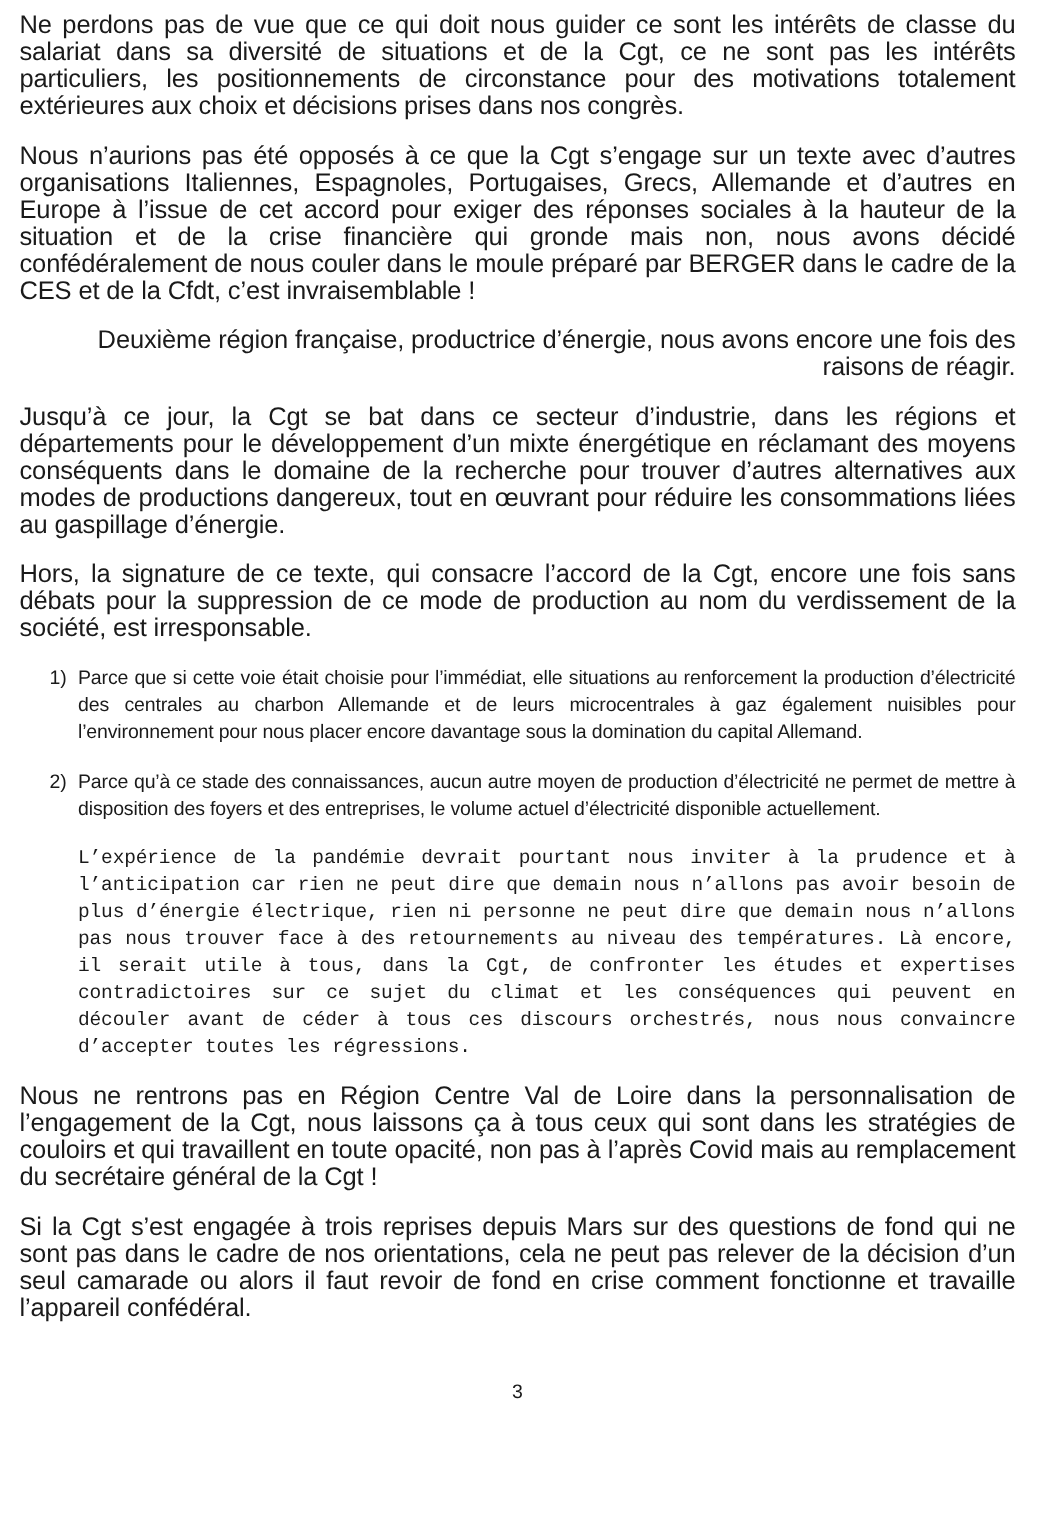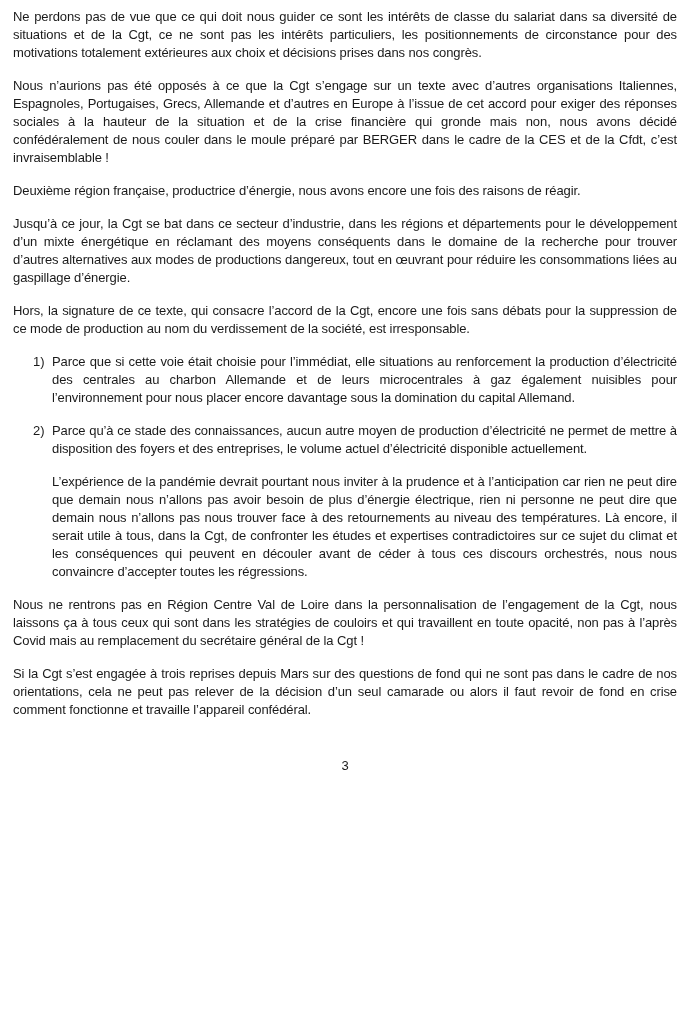--- a/index.html
+++ b/index.html
@@ -13,27 +13,27 @@
     height: 1024px;
     box-sizing: border-box;
     background: #ffffff;
     padding: 8px 14px 0 13px;
     overflow: hidden;
     font-family: "Liberation Sans", sans-serif;
     color: #1a1a1a;
   }
   .para {
     margin: 0 0 15px 0;
-    font-size: 13px;
+    font-size: 17px;
     line-height: 18px;
     letter-spacing: -0.1px;
     text-align: justify;
   }
   .para.short {
-    text-align: left;
+    text-align: right;
   }
   .list-item {
     display: flex;
     margin: 0 0 15px 0;
     padding-left: 20px;
     font-size: 13px;
     line-height: 18px;
     letter-spacing: -0.1px;
   }
   .list-marker {
@@ -43,20 +43,21 @@
   .list-text {
     flex: 1 1 auto;
     text-align: justify;
   }
   .continuation {
     margin: 0 0 15px 39px;
     font-size: 13px;
     line-height: 18px;
     letter-spacing: -0.1px;
     text-align: justify;
+    font-family: Liberation Mono, monospace;
   }
   .page-number {
     margin-top: 38px;
     text-align: center;
     font-size: 13px;
     line-height: 18px;
   }
 </style>
 </head>
 <body>

